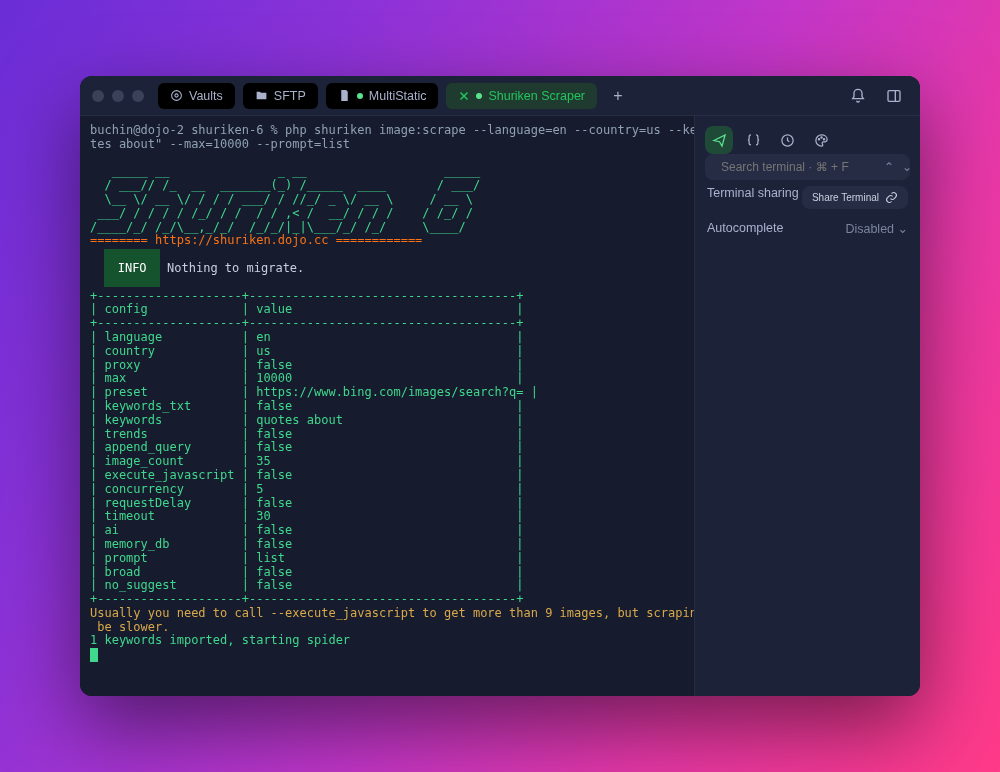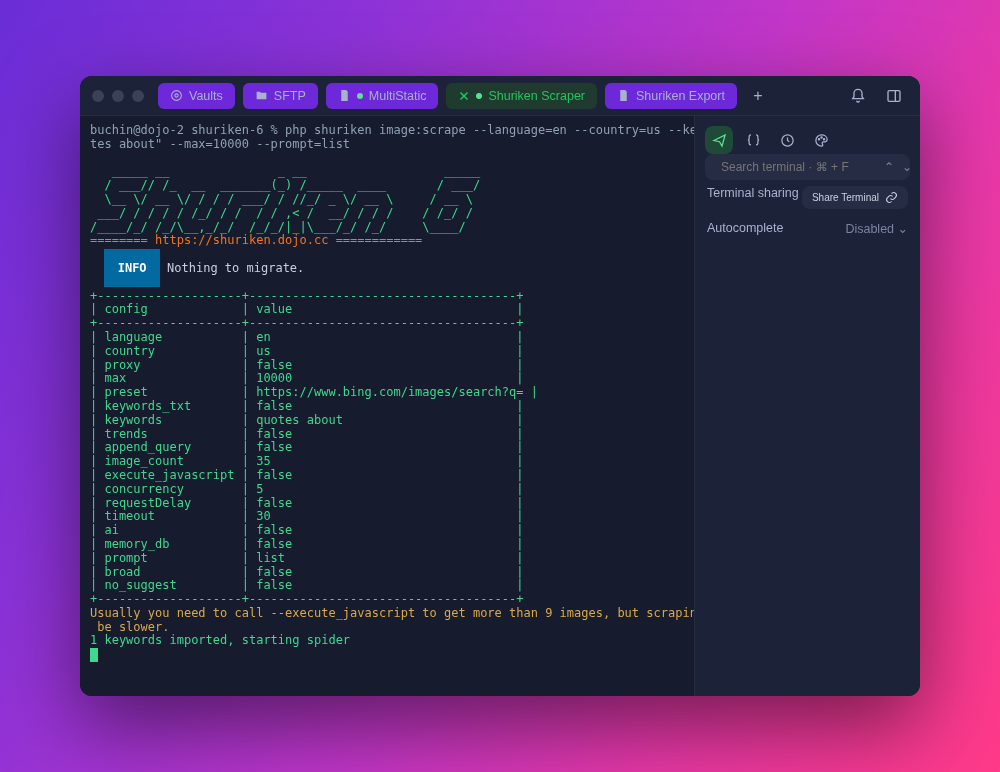--- a/index.html
+++ b/index.html
@@ -32,21 +32,21 @@
     gap: 8px;
     border-bottom: 1px solid #262c44;
   }
   .traffic { display: flex; gap: 8px; margin-right: 6px; }
   .traffic span {
     width: 12px; height: 12px; border-radius: 50%; background: #3a4158;
   }
   .tab {
     display: flex; align-items: center; gap: 6px;
     padding: 4px 12px; border-radius: 6px;
-    background: #6d28d9; color: #aab1cc;
+    background: #000000; color: #aab1cc;
     font-size: 12.5px; height: 26px;
     white-space: nowrap;
   }
   .tab.active {
     background: #1f3a2e;
     color: #22c55e;
   }
   .tab .dot {
     width: 6px; height: 6px; border-radius: 50%; background: #5de28f;
   }
@@ -70,21 +70,21 @@
     padding: 8px 10px;
     font-family: "SF Mono", Menlo, Consolas, monospace;
     font-size: 12px;
     line-height: 1.15;
     color: #3fd88c;
     white-space: pre;
     overflow: hidden;
   }
   .terminal .prompt { color: #8fa1b3; }
   .terminal .info-badge {
-    background: #0369a1; color: #fff; padding: 12px 6px; font-weight: bold;
+    background: #14532d; color: #fff; padding: 12px 6px;
   }
   .terminal .info-text { color: #c8d0e0; }
   .terminal .ascii { color: #3fd88c; }
   .terminal .url { color: #f97316; }
   .terminal .warn { color: #d9a94a; }
   .terminal .cursor {
     display:inline-block; width:8px; height:14px; background:#3fd88c;
     vertical-align: bottom;
   }
 
@@ -156,26 +156,20 @@
         </svg>
       <span class="dot"></span>
       <span>MultiStatic</span>
     </div>
     <div class="tab active">
       <svg width="12" height="12" viewBox="0 0 24 24" stroke="currentColor" stroke-width="3">
           <path d="M5 5l14 14M19 5L5 19"></path>
         </svg>
       <span class="dot"></span>
       <span>Shuriken Scraper</span>
-    </div>
-    <div class="tab">
-      <svg width="13" height="13" viewBox="0 0 24 24" fill="currentColor">
-          <path d="M6 2h9l3 3v17H6z"></path>
-        </svg>
-      <span>Shuriken Export</span>
     </div>
     <div class="addtab">+</div>
 
     <div class="spacer"></div>
 
     <div class="iconbtn">
       <svg width="16" height="16" viewBox="0 0 24 24" fill="none" stroke="currentColor" stroke-width="2">
           <path d="M6 8a6 6 0 1 1 12 0v5l2 3H4l2-3z"></path>
           <path d="M10 19a2 2 0 0 0 4 0"></path>
         </svg>

